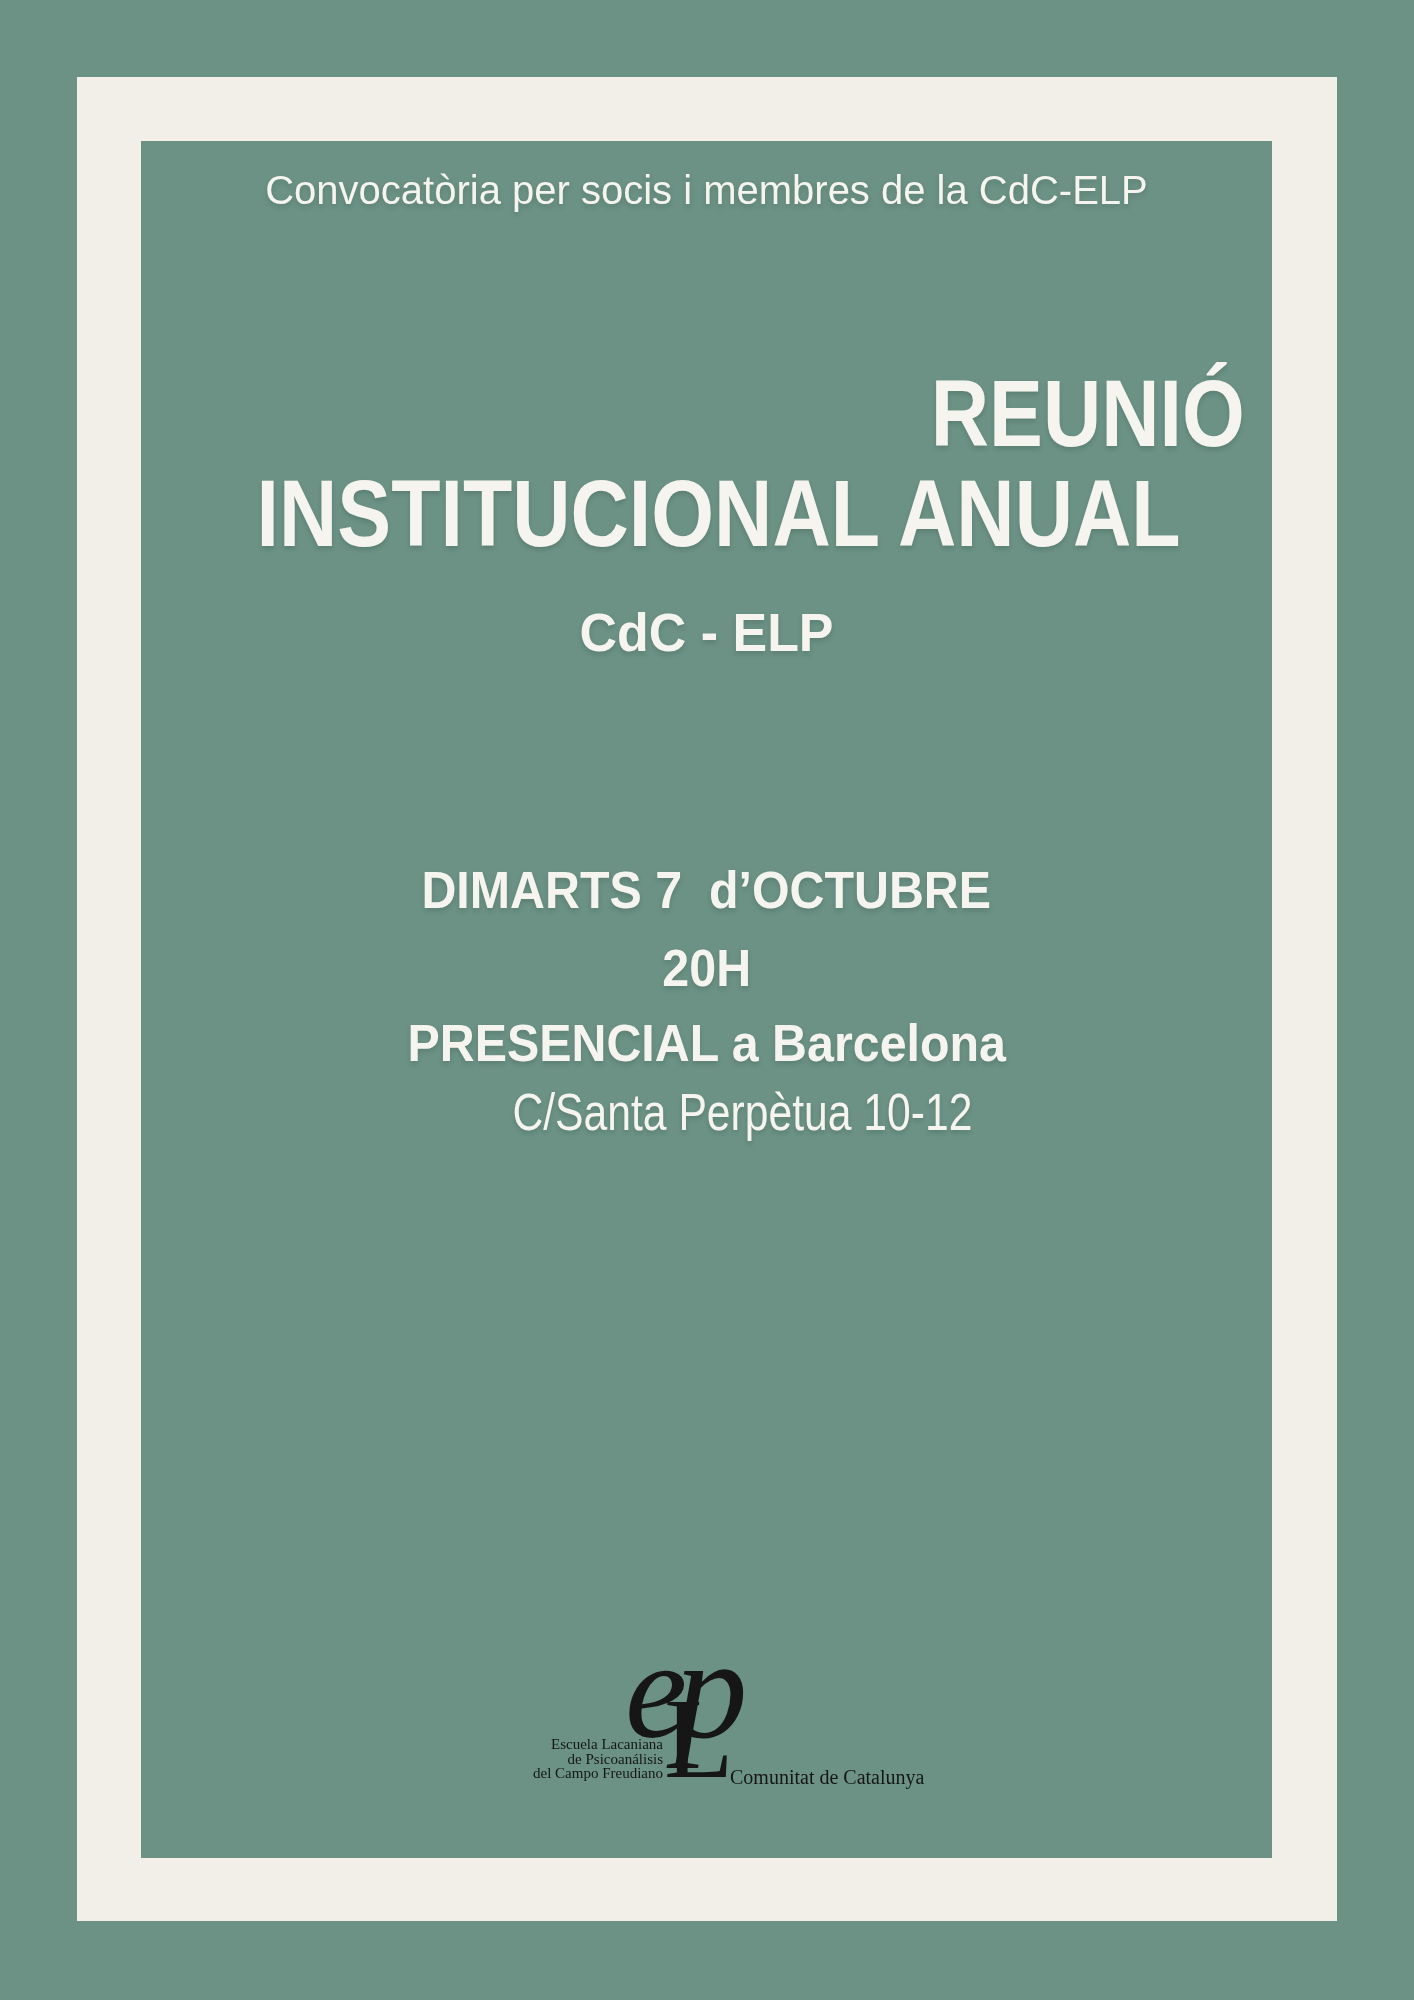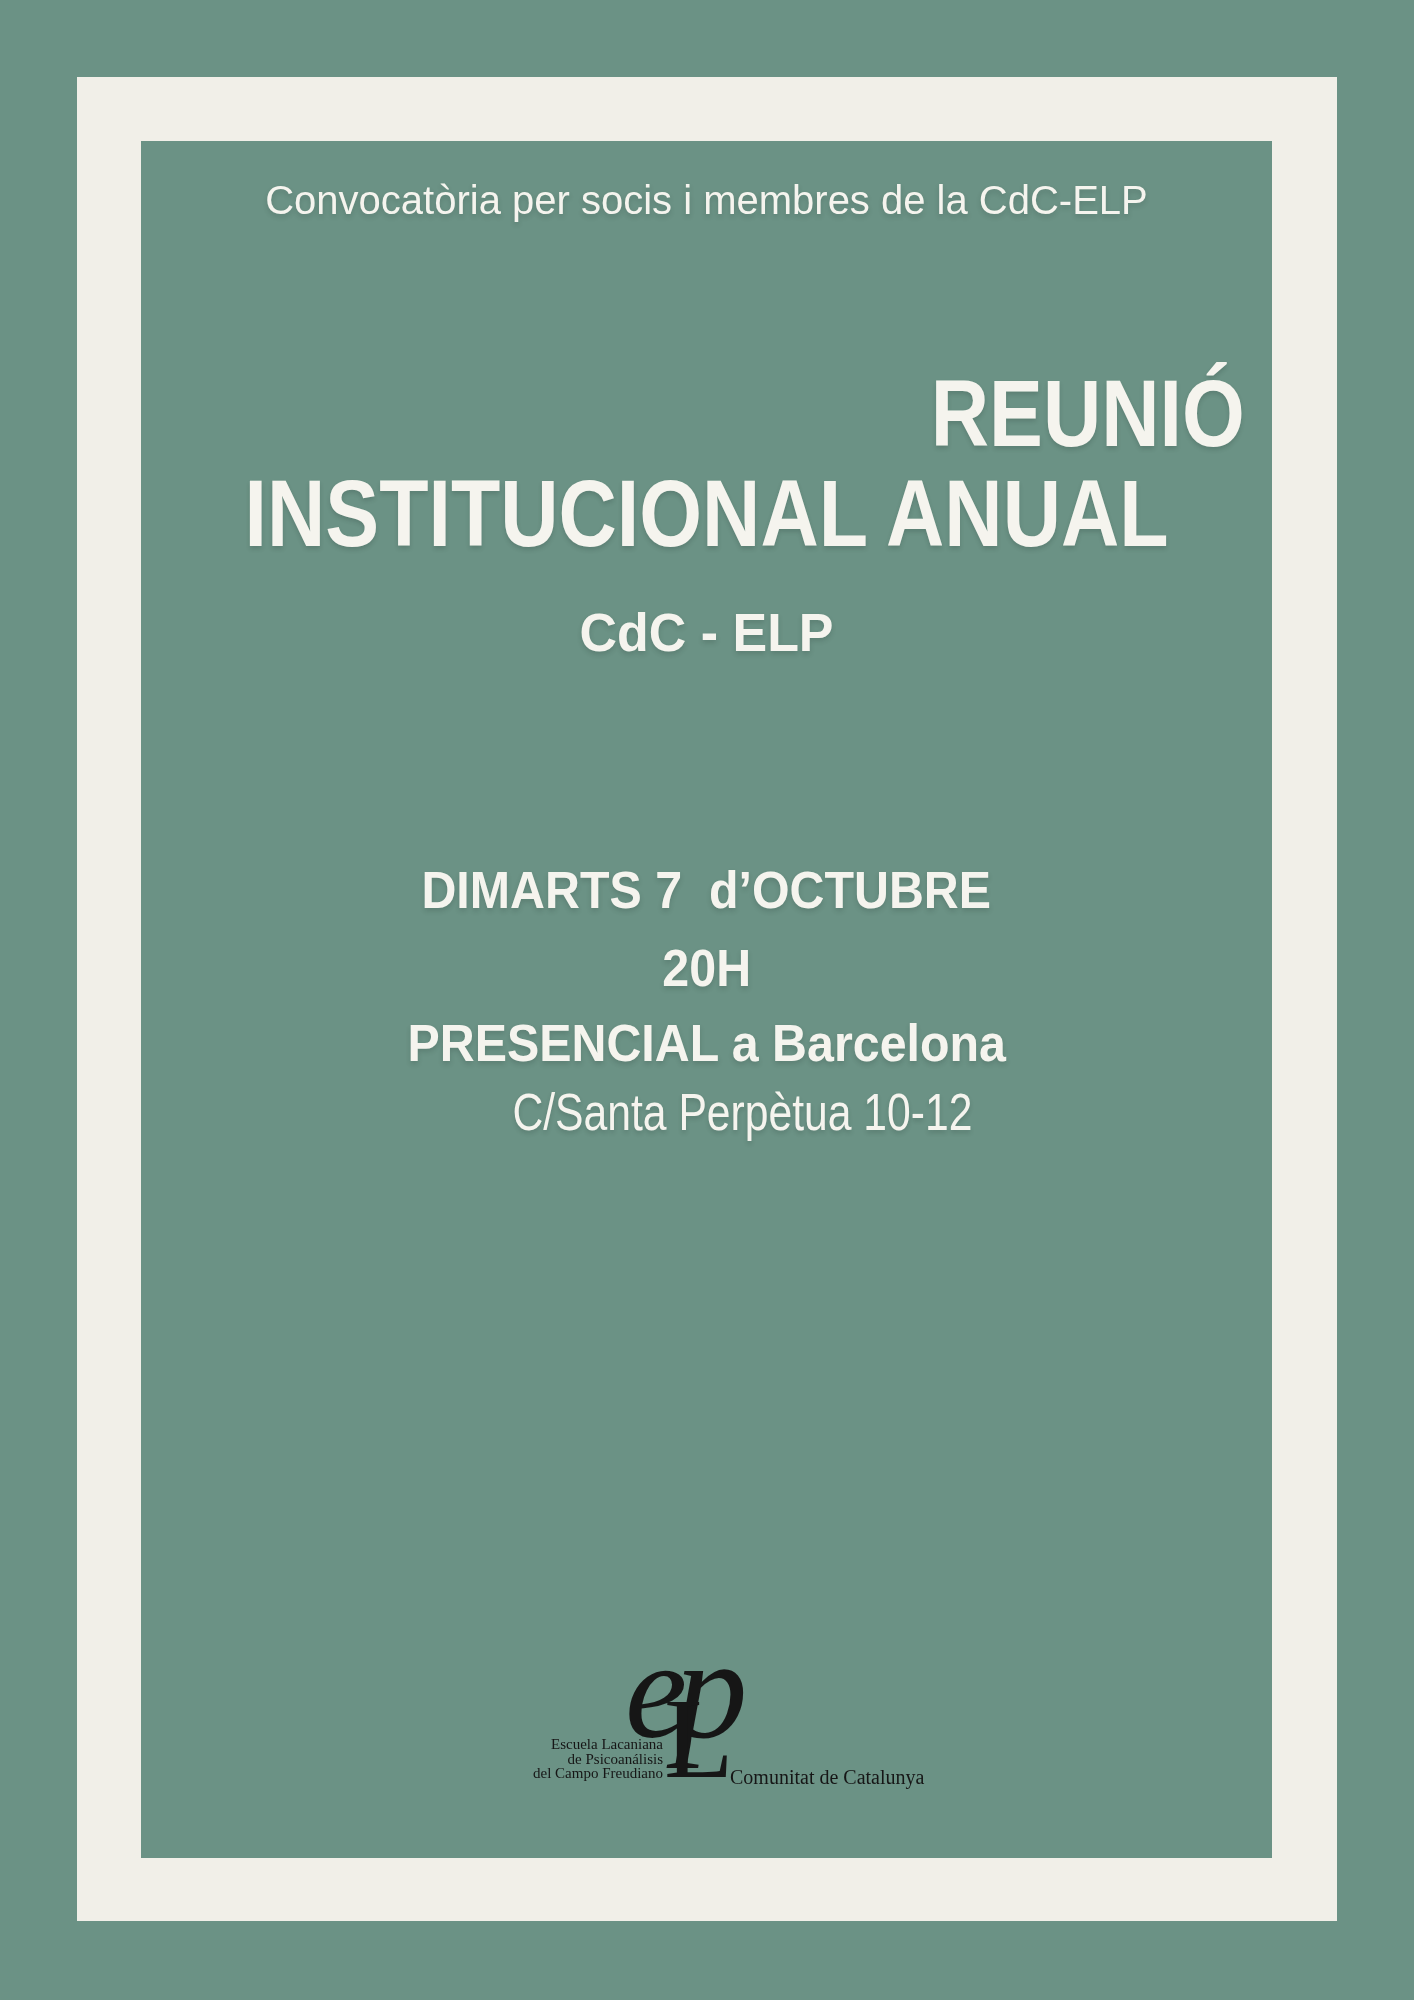--- a/index.html
+++ b/index.html
@@ -41,30 +41,29 @@
   }
   .text-line > span {
     display: inline-block;
     transform-origin: 50% 50%;
   }
   .eyebrow {
     top: 170px;
     font-size: 40px;
     line-height: 40px;
     font-weight: 400;
-    margin-top: 10px;
   }
   .title {
     font-size: 95px;
     line-height: 95px;
     font-weight: 700;
   }
   .title > span { transform: scaleX(0.85); }
   .title-1 { top: 366px; text-align: right; }
-  .title-2 { top: 466px; }
+  .title-2 { top: 466px; padding-left: 12px; }
   .subtitle {
     top: 568px;
     font-size: 53px;
     line-height: 53px;
     font-weight: 700;
     margin-top: 38px;
   }
   .subtitle > span { transform: scaleX(0.98); }
   .detail-bold {
     font-size: 52px;

